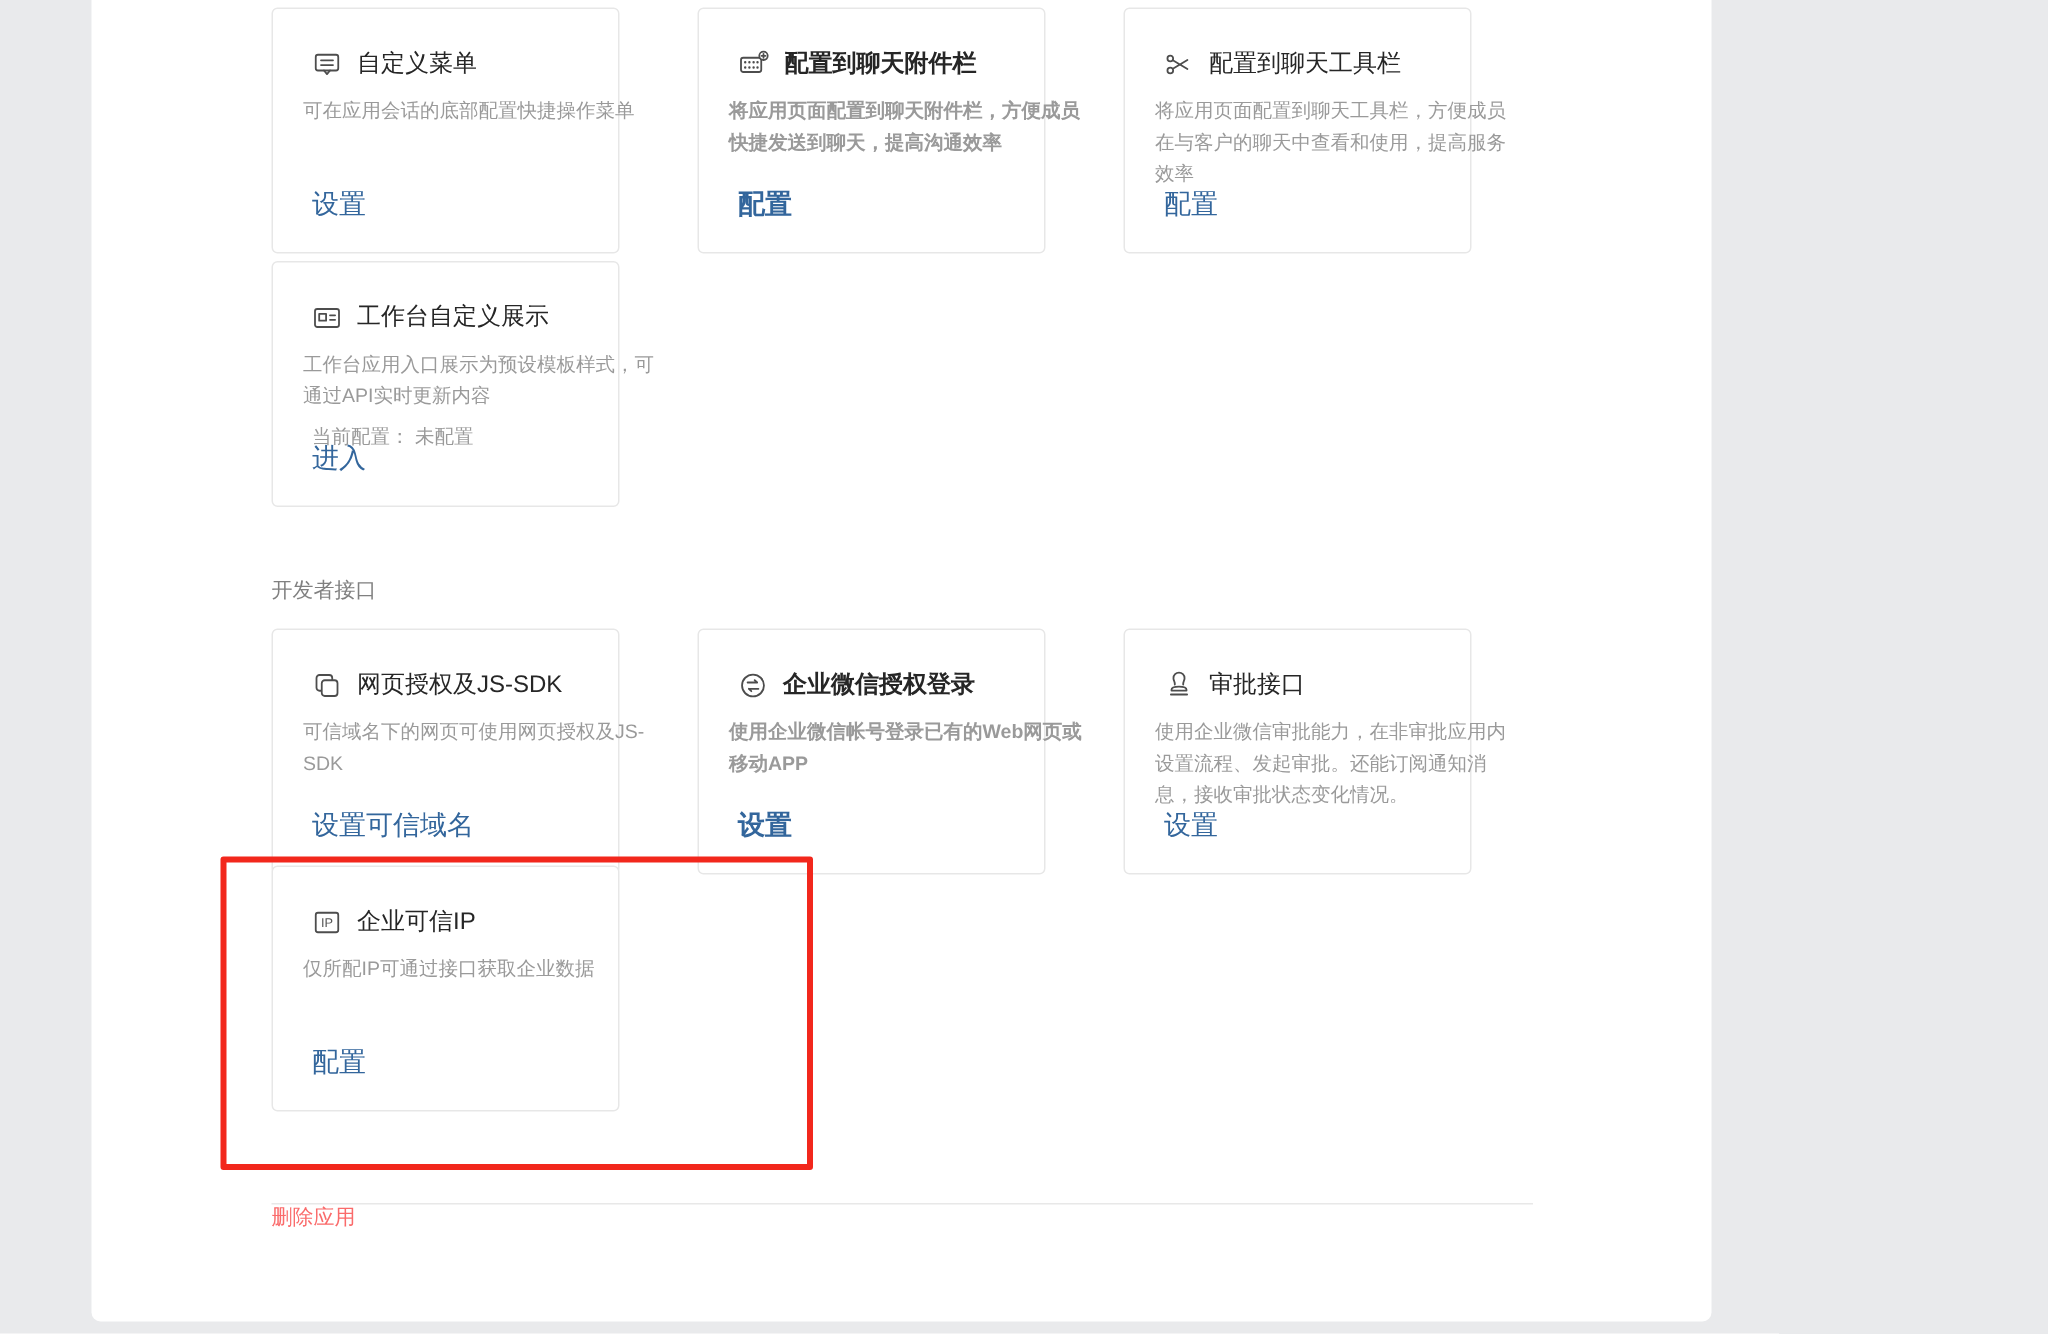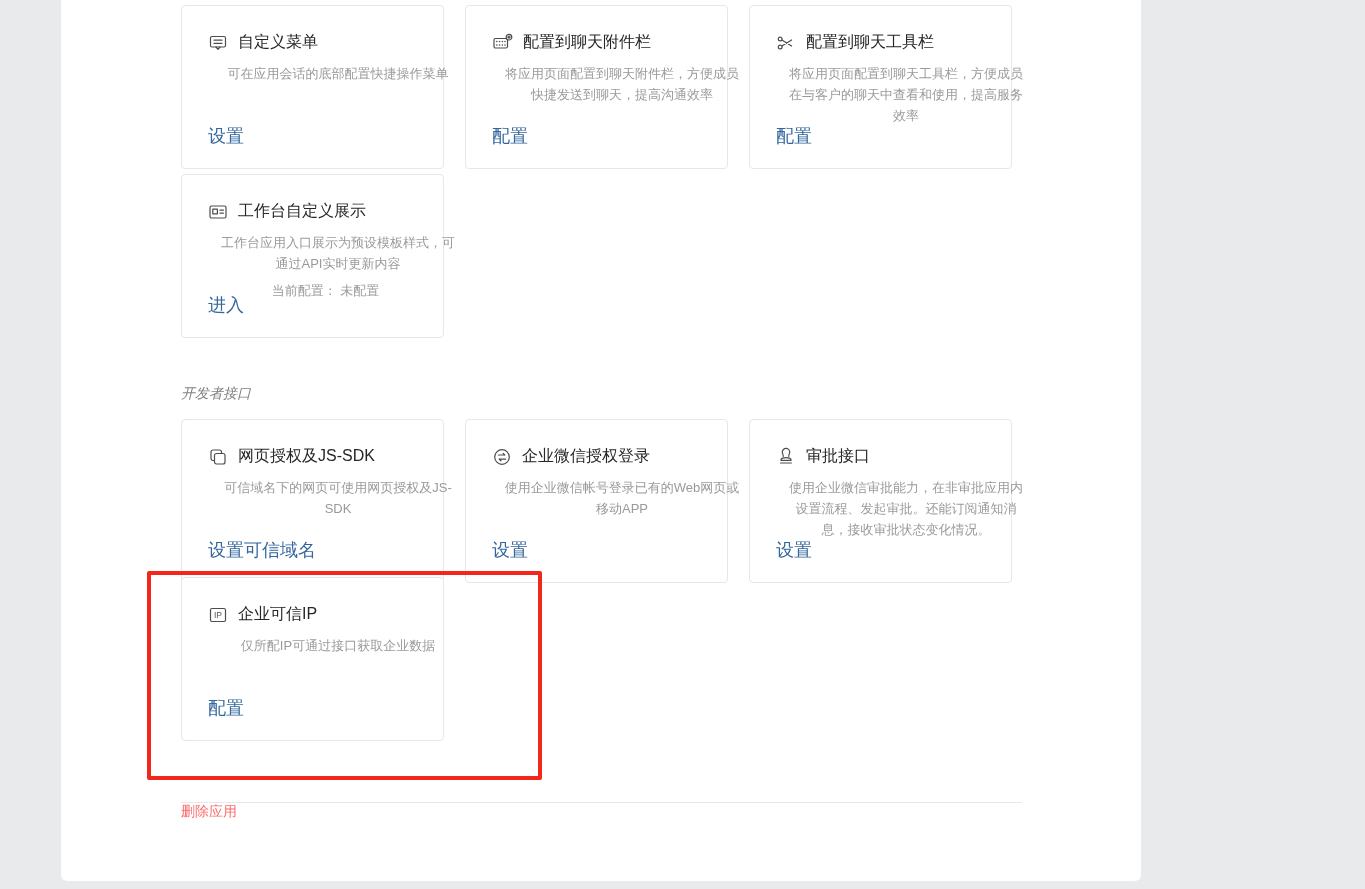--- a/index.html
+++ b/index.html
@@ -7,45 +7,45 @@
     width:1365px; height:889px; position:relative; overflow:hidden;
     background:#e9eaec;
     font-family:"Liberation Sans","DejaVu Sans",sans-serif;
     -webkit-font-smoothing:antialiased;
   }
   .panel {
     position:absolute; left:61px; top:-20px; width:1080px; height:901px;
     background:#ffffff; border-radius:0 0 6px 6px;
   }
   .card {
-    position:absolute; width:263px; height:164px; box-sizing:border-box;
-    background:#fff; border:1px solid #e7e7e7; border-radius:4px;text-align:center;
+    position:absolute; width:232px; height:164px; box-sizing:border-box;
+    background:#fff; border:1px solid #e7e7e7; border-radius:4px;
   }
   .card-head { display:flex; align-items:center; gap:10px; margin:26px 14px 0 26px; }
   .card-head svg { flex:0 0 auto; display:block; }
   .card-title { font-size:16px; color:#262626; white-space:nowrap; }
   .card-desc {
-    margin:10px 0 0 36px; width:240px;
+    margin:10px 0 0 20px; width:240px;
     font-size:13px; line-height:21px; color:#9a9a9a;
   }
   .card-status { margin:8px 0 0 26px; font-size:13px; color:#9a9a9a; }
   .card-action {
     position:absolute; left:26px; bottom:20px;
     font-size:18px; color:#33669c; cursor:pointer; text-decoration:none;margin-top:44px;
   }
-  .section-label { position:absolute; left:120px; top:405px; font-size:14px; color:#808080;font-style:italic; }
+  .section-label { position:absolute; left:120px; top:405px; font-size:14px; color:#808080; }
   .divider { position:absolute; left:120px; top:822px; width:841px; height:1px; background:#e8e8e8; }
   .delete-link { position:absolute; left:120px; top:823px; font-size:14px; color:#fa6b6b; cursor:pointer; }
   .annotation-box {
     position:absolute; left:147px; top:571px; width:395px; height:209px;
     box-sizing:border-box; border:4px solid #f2271c; border-radius:2px;
     z-index:10; pointer-events:none;
   }
   
-  .c1 { left:120px; } .c2 { left:404px; } .c3 { left:688px; }
+  .c1 { left:120px; } .c2 { left:404px;font-weight:bold; } .c3 { left:688px; }
   .r1 { top:25px; } .r2 { top:194px; } .r3 { top:439px; } .r4 { top:597px; }
   .icon { stroke:#4d4d4d; fill:none; stroke-width:1.2; stroke-linecap:round; stroke-linejoin:round; }
   .ip-text { font-size:8.5px; fill:#555; stroke:none; font-family:"Liberation Sans","DejaVu Sans",sans-serif; }
 </style>
 </head>
 <body>
 
 <div class="panel">
 
   <div class="card c1 r1">

